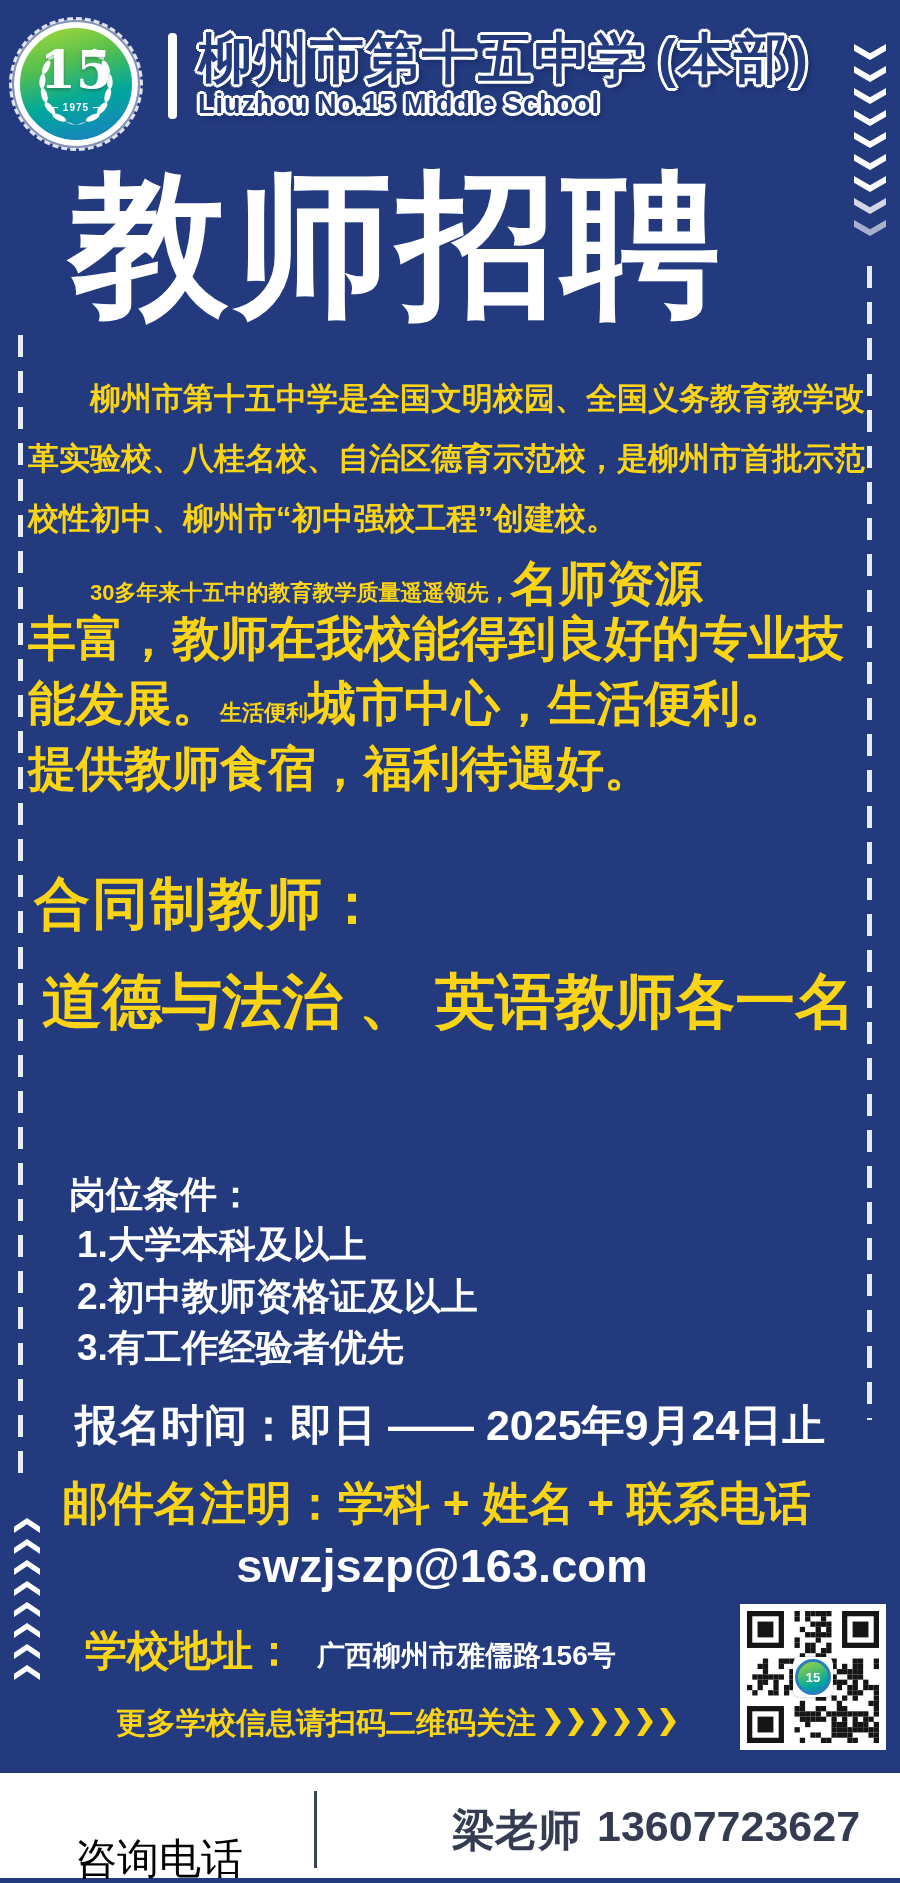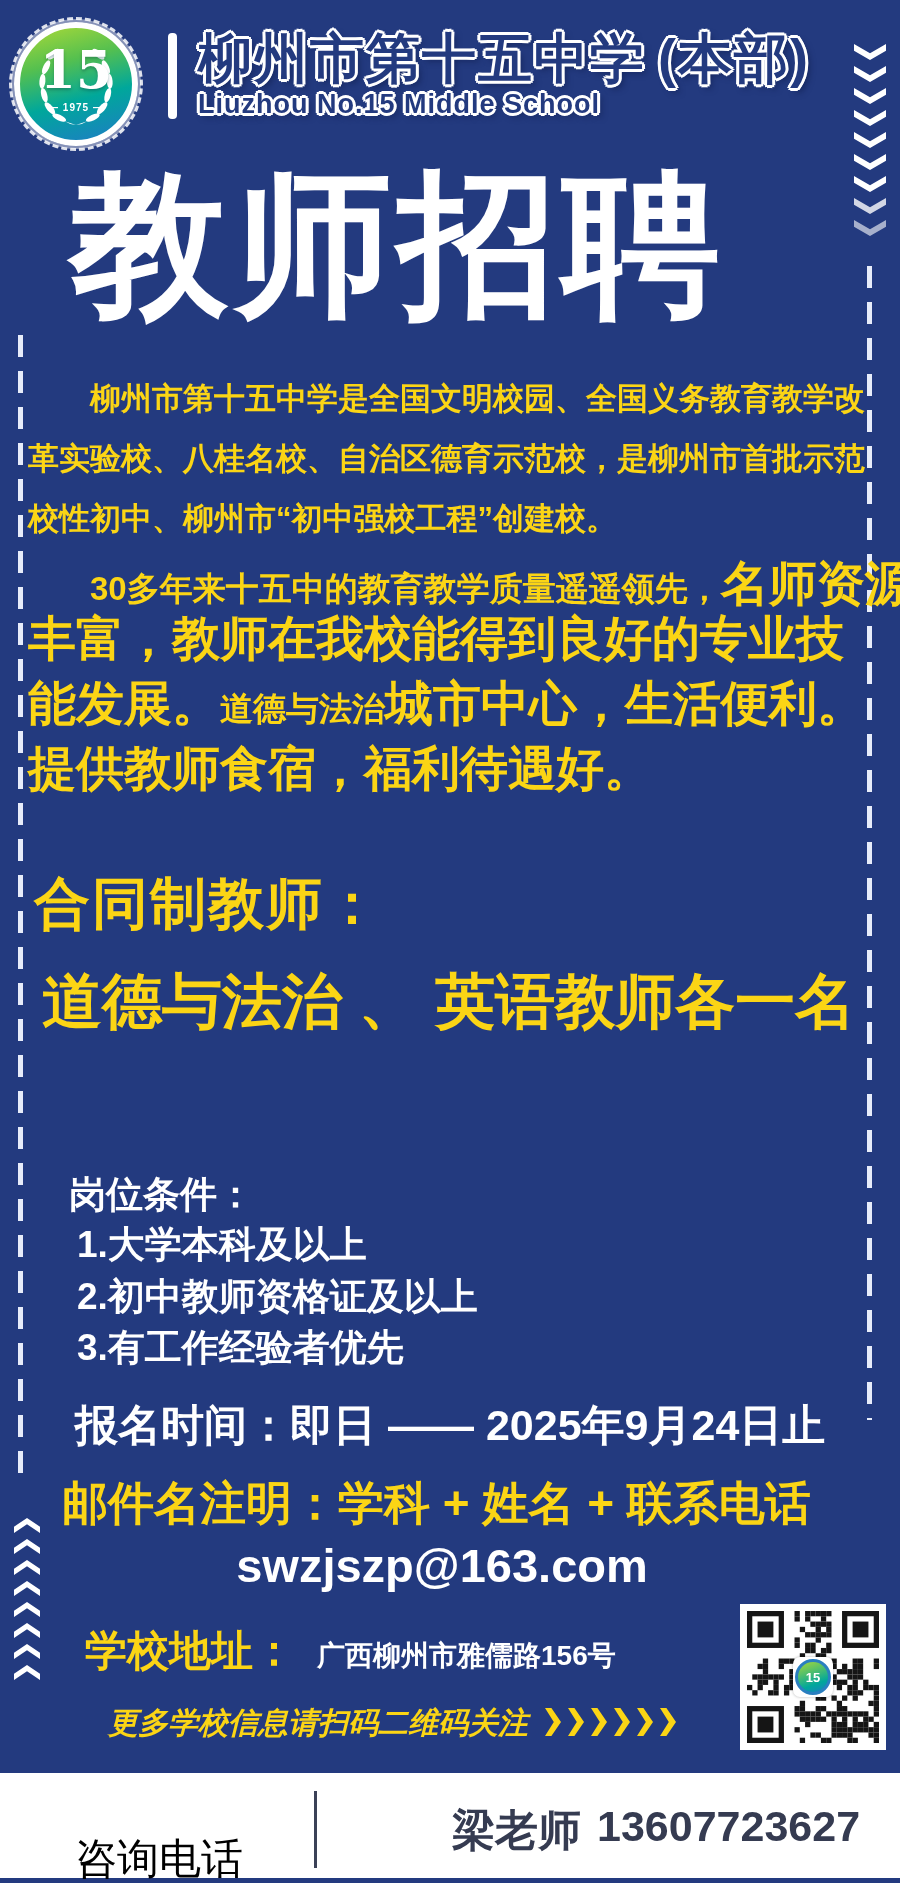--- a/index.html
+++ b/index.html
@@ -43,21 +43,21 @@
     font-weight:900;color:#fff;letter-spacing:6px;white-space:nowrap;}
   
   .dash{position:absolute;width:5px;
     background:repeating-linear-gradient(180deg,#e7ecfa 0 22px,transparent 22px 36px);}
   .dash.left{left:18px;top:335px;height:1148px;}
   .dash.right{left:867px;top:266px;height:1154px;}
   
   .y{color:#fbd515;}
   .line{position:absolute;white-space:nowrap;font-weight:900;line-height:1;}
   .p1{font-size:31px;letter-spacing:0;text-align:center;}
-  .sm{font-size:33px;font-weight:900;}
+  .sm{font-size:22px;font-weight:900;}
   .lg{font-size:48px;font-weight:900;}
   .contract{font-size:56px;letter-spacing:2px;}
   .openings{font-size:60px;}
   .req-h,.req-i{font-size:37px;color:#fff;}
   .deadline{font-size:43px;color:#fff;}
   .mailrule{font-size:46px;}
   .email{font-size:47px;color:#fff;text-align:center;left:0;width:884px;font-weight:900;}
   .addr-label{font-size:42px;font-weight:900;}
   .addr-value{font-size:28px;font-weight:900;color:#fff;margin-left:22px;}
   .qr-caption{font-size:30px;}
@@ -141,21 +141,21 @@
   <div class="line p1 y" style="left:28px;top:443px;">革实验校、八桂名校、自治区德育示范校，是柳州市首批示范</div>
   <div class="line p1 y" style="left:28px;top:503px;">校性初中、柳州市“初中强校工程”创建校。</div>
 
   <div class="line y" style="left:90px;top:560px;">
     <span class="sm">30多年来十五中的教育教学质量遥遥领先，</span><span class="lg">名师资源</span>
   </div>
   <div class="line y" style="left:28px;top:615px;">
     <span class="lg">丰富，教师在我校能得到良好的专业技</span>
   </div>
   <div class="line y" style="left:28px;top:680px;">
-    <span class="lg">能发展。</span><span class="sm">道德与法治</span><span class="lg">城市中心，生活便利。</span>
+    <span class="lg">能发展。</span><span class="sm">生活便利</span><span class="lg">城市中心，生活便利。</span>
   </div>
   <div class="line y" style="left:28px;top:745px;">
     <span class="lg">提供教师食宿，福利待遇好。</span>
   </div>
 
   <div class="line contract y" style="left:34px;top:876px;">合同制教师：</div>
   <div class="line openings y" style="left:42px;top:972px;">道德与法治 、 英语教师各一名</div>
 
   <div class="line req-h" style="left:69px;top:1176px;">岗位条件：</div>
   <div class="line req-i" style="left:77px;top:1226px;">1.大学本科及以上</div>
@@ -163,21 +163,21 @@
   <div class="line req-i" style="left:77px;top:1329px;">3.有工作经验者优先</div>
 
   <div class="line deadline" style="left:75px;top:1404px;">报名时间：即日 —— 2025年9月24日止</div>
   <div class="line mailrule y" style="left:62px;top:1480px;">邮件名注明：学科 + 姓名 + 联系电话</div>
   <div class="line email" style="top:1542px;">swzjszp@163.com</div>
 
   <div class="line" style="left:85px;top:1630px;">
     <span class="addr-label y">学校地址：</span><span class="addr-value">广西柳州市雅儒路156号</span>
   </div>
 
-  <div class="line qr-caption y" style="left:108px;top:1708px;font-style:italic;">更多学校信息请扫码二维码关注</div>
+  <div class="line qr-caption y" style="left:116px;top:1708px;">更多学校信息请扫码二维码关注</div>
   <div class="chev-r-row">
     <div class="chev-r"></div>
     <div class="chev-r"></div>
     <div class="chev-r"></div>
     <div class="chev-r"></div>
     <div class="chev-r"></div>
     <div class="chev-r"></div>
   </div>
 
   <div class="qr">

